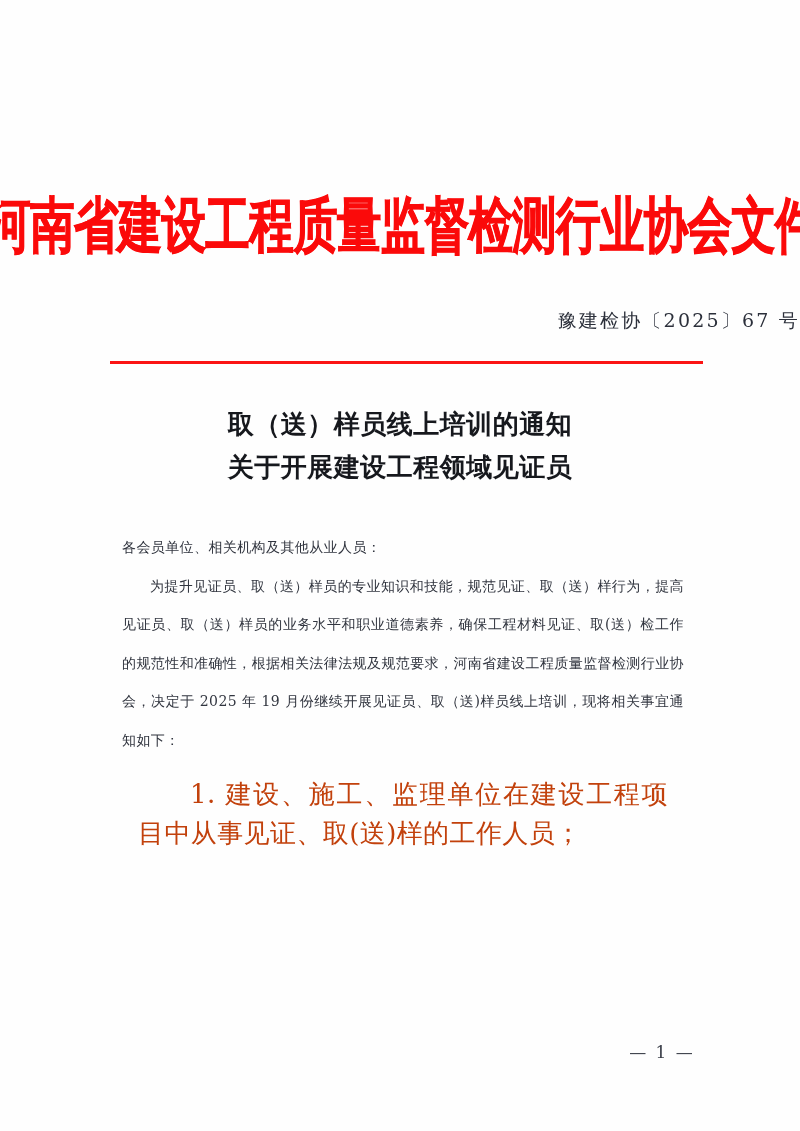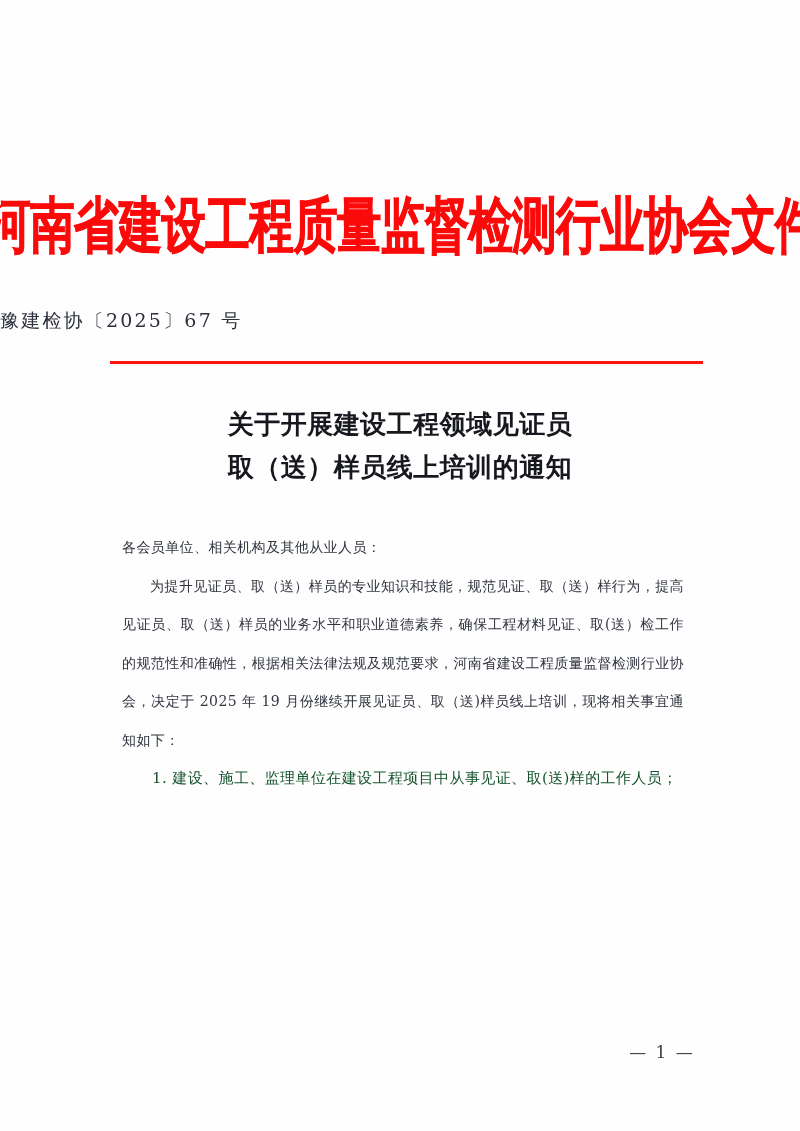--- a/index.html
+++ b/index.html
@@ -44,21 +44,21 @@
     transform-origin: center center;
     -webkit-text-stroke: 0.7px #fb0a0a;
   }
 
   
   .doc-number {
     position: absolute;
     top: 308px;
     left: 0;
     width: 800px;
-    text-align: left;
+    text-align: right;
     font-family: "DejaVu Serif", "Liberation Serif", serif;
     font-size: 19px;
     color: #2b2f3a;
     letter-spacing: 2.2px;
   }
 
   
   .red-rule {
     position: absolute;
     top: 361px;
@@ -110,28 +110,28 @@
     font-size: 20.5px;
     line-height: 38.5px;
     color: #1b1e25;
     text-indent: 2em;
     letter-spacing: 1px;
     margin: 0;
   }
 
   .list-item {
     font-family: "DejaVu Serif", "Liberation Serif", serif;
-    font-size: 15px;
+    font-size: 26px;
     line-height: 38.5px;
-    color: #14532d;
+    color: #c2410c;
     text-align: justify;
     text-align-last: left;
     text-indent: 2em;
     letter-spacing: 0.4px;
-    margin: 0;
+    margin: 16px;
   }
 
   
   .page-footer {
     position: absolute;
     top: 1042px;
     left: 0;
     width: 800px;
     text-align: center;
     font-family: "DejaVu Serif", "Liberation Serif", serif;
@@ -151,22 +151,22 @@
 
   <div class="agency-header">
     <div class="agency-header-text">河南省建设工程质量监督检测行业协会文件</div>
   </div>
 
   <div class="doc-number">豫建检协〔2025〕67 号</div>
 
   <div class="red-rule"></div>
 
   <div class="doc-title">
+    <span class="tline">取（送）样员线上培训的通知</span>
     <span class="tline">关于开展建设工程领域见证员</span>
-    <span class="tline">取（送）样员线上培训的通知</span>
   </div>
 
   <div class="body-region">
 
     <p class="para">各会员单位、相关机构及其他从业人员：</p>
 
     <p class="para indent">为提升见证员、取（送）样员的专业知识和技能，规范见证、取（送）样行为，提高见证员、取（送）样员的业务水平和职业道德素养，确保工程材料见证、取(送）检工作的规范性和准确性，根据相关法律法规及规范要求，河南省建设工程质量监督检测行业协会，决定于 2025 年 19 月份继续开展见证员、取（送)样员线上培训，现将相关事宜通知如下：</p>
 
 
     <p class="list-item">1. 建设、施工、监理单位在建设工程项目中从事见证、取(送)样的工作人员；</p>

